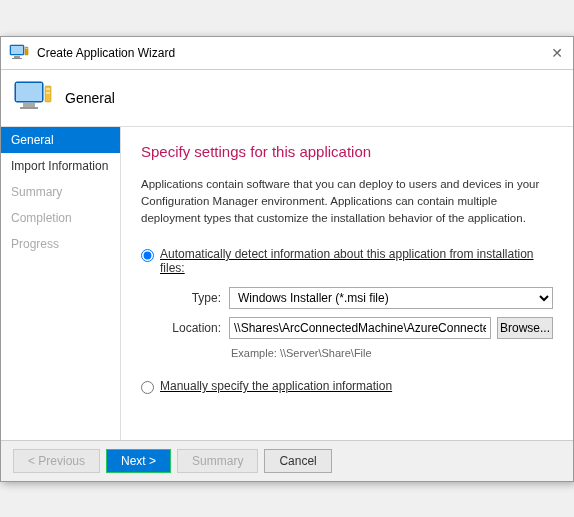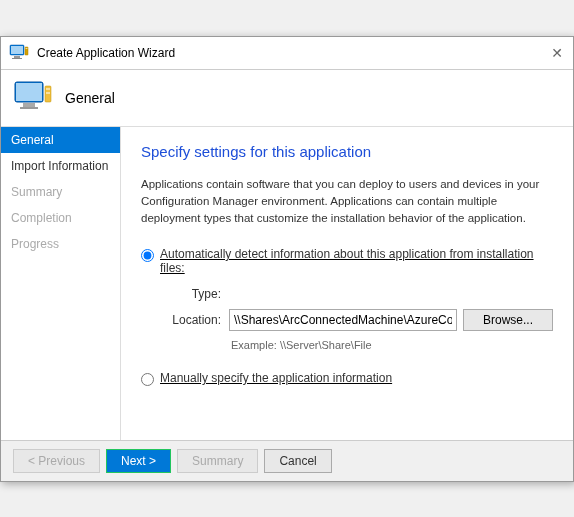--- a/index.html
+++ b/index.html
@@ -87,21 +87,21 @@
       cursor: default;
     }
     .main-content {
       flex: 1;
       padding: 16px 20px;
       overflow-y: auto;
       background: #fff;
     }
     .page-title {
       font-size: 15px;
-      color: #1d4ed8;
+      color: #be185d;
       margin-bottom: 16px;
     }
     .description-text {
       font-size: 11.5px;
       color: #333;
       line-height: 1.5;
       margin-bottom: 20px;
     }
     .radio-section {
       margin-bottom: 16px;
@@ -154,21 +154,21 @@
     .form-input {
       flex: 1;
       height: 22px;
       font-size: 12px;
       border: 1px solid #aaa;
       padding: 0 4px;
       background: #fff;
     }
     .browse-btn {
       height: 22px;
-      padding: 0 19px;
+      padding: 0 2px;
       font-size: 12px;
       background: #e8e8e8;
       border: 1px solid #aaa;
       cursor: pointer;
       white-space: nowrap;
     }
     .example-text {
       margin-left: 70px;
       font-size: 11px;
       color: #666;
@@ -274,20 +274,23 @@
       <div class="radio-section">
 
         <div class="radio-row">
           <input type="radio" name="app-info" id="auto-detect" checked="" style="">
           <label class="radio-label" for="auto-detect">Automatically detect information about this application from installation files:</label>
         </div>
 
         <div class="form-fields">
           <div class="form-row">
             <span class="form-label">Type:</span>
+            <select class="form-select">
+              <option>Windows Installer (*.msi file)</option>
+            </select>
           </div>
           <div class="form-row">
             <span class="form-label">Location:</span>
             <div class="form-input-row" style="flex:1;">
               <input type="text" class="form-input" value="\\Shares\ArcConnectedMachine\AzureConnectedMachineAgent.msi" style="">
               <button class="browse-btn">Browse...</button>
             </div>
           </div>
           <div class="example-text">Example: \\Server\Share\File</div>
         </div>

